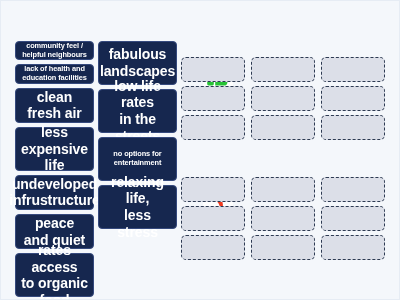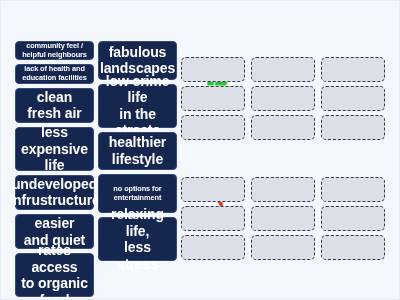--- a/index.html
+++ b/index.html
@@ -129,32 +129,30 @@
     <div class="tile-column">
       <div class="tile">community feel /
 helpful neighbours</div>
       <div class="tile">lack of health and
 education facilities</div>
       <div class="tile big">clean fresh air</div>
       <div class="tile big">less
 expensive life</div>
       <div class="tile big">undeveloped
 infrustructure</div>
-      <div class="tile big">easier
+      <div class="tile big">peace
 and quiet</div>
       <div class="tile big">rates access
 to organic food</div>
     </div>
     <div class="tile-column">
       <div class="tile big">fabulous
 landscapes</div>
-      <div class="tile big">low crime life
+      <div class="tile big">low life rates
 in the streets</div>
-      <div class="tile big">healthier
-lifestyle</div>
       <div class="tile">no options for
 entertainment</div>
       <div class="tile big">relaxing life,
 less stress</div>
     </div>
   </div>
 
   <div class="zone" id="zone-pros">
     <div class="zone-header">
       <div class="zone-badge">

